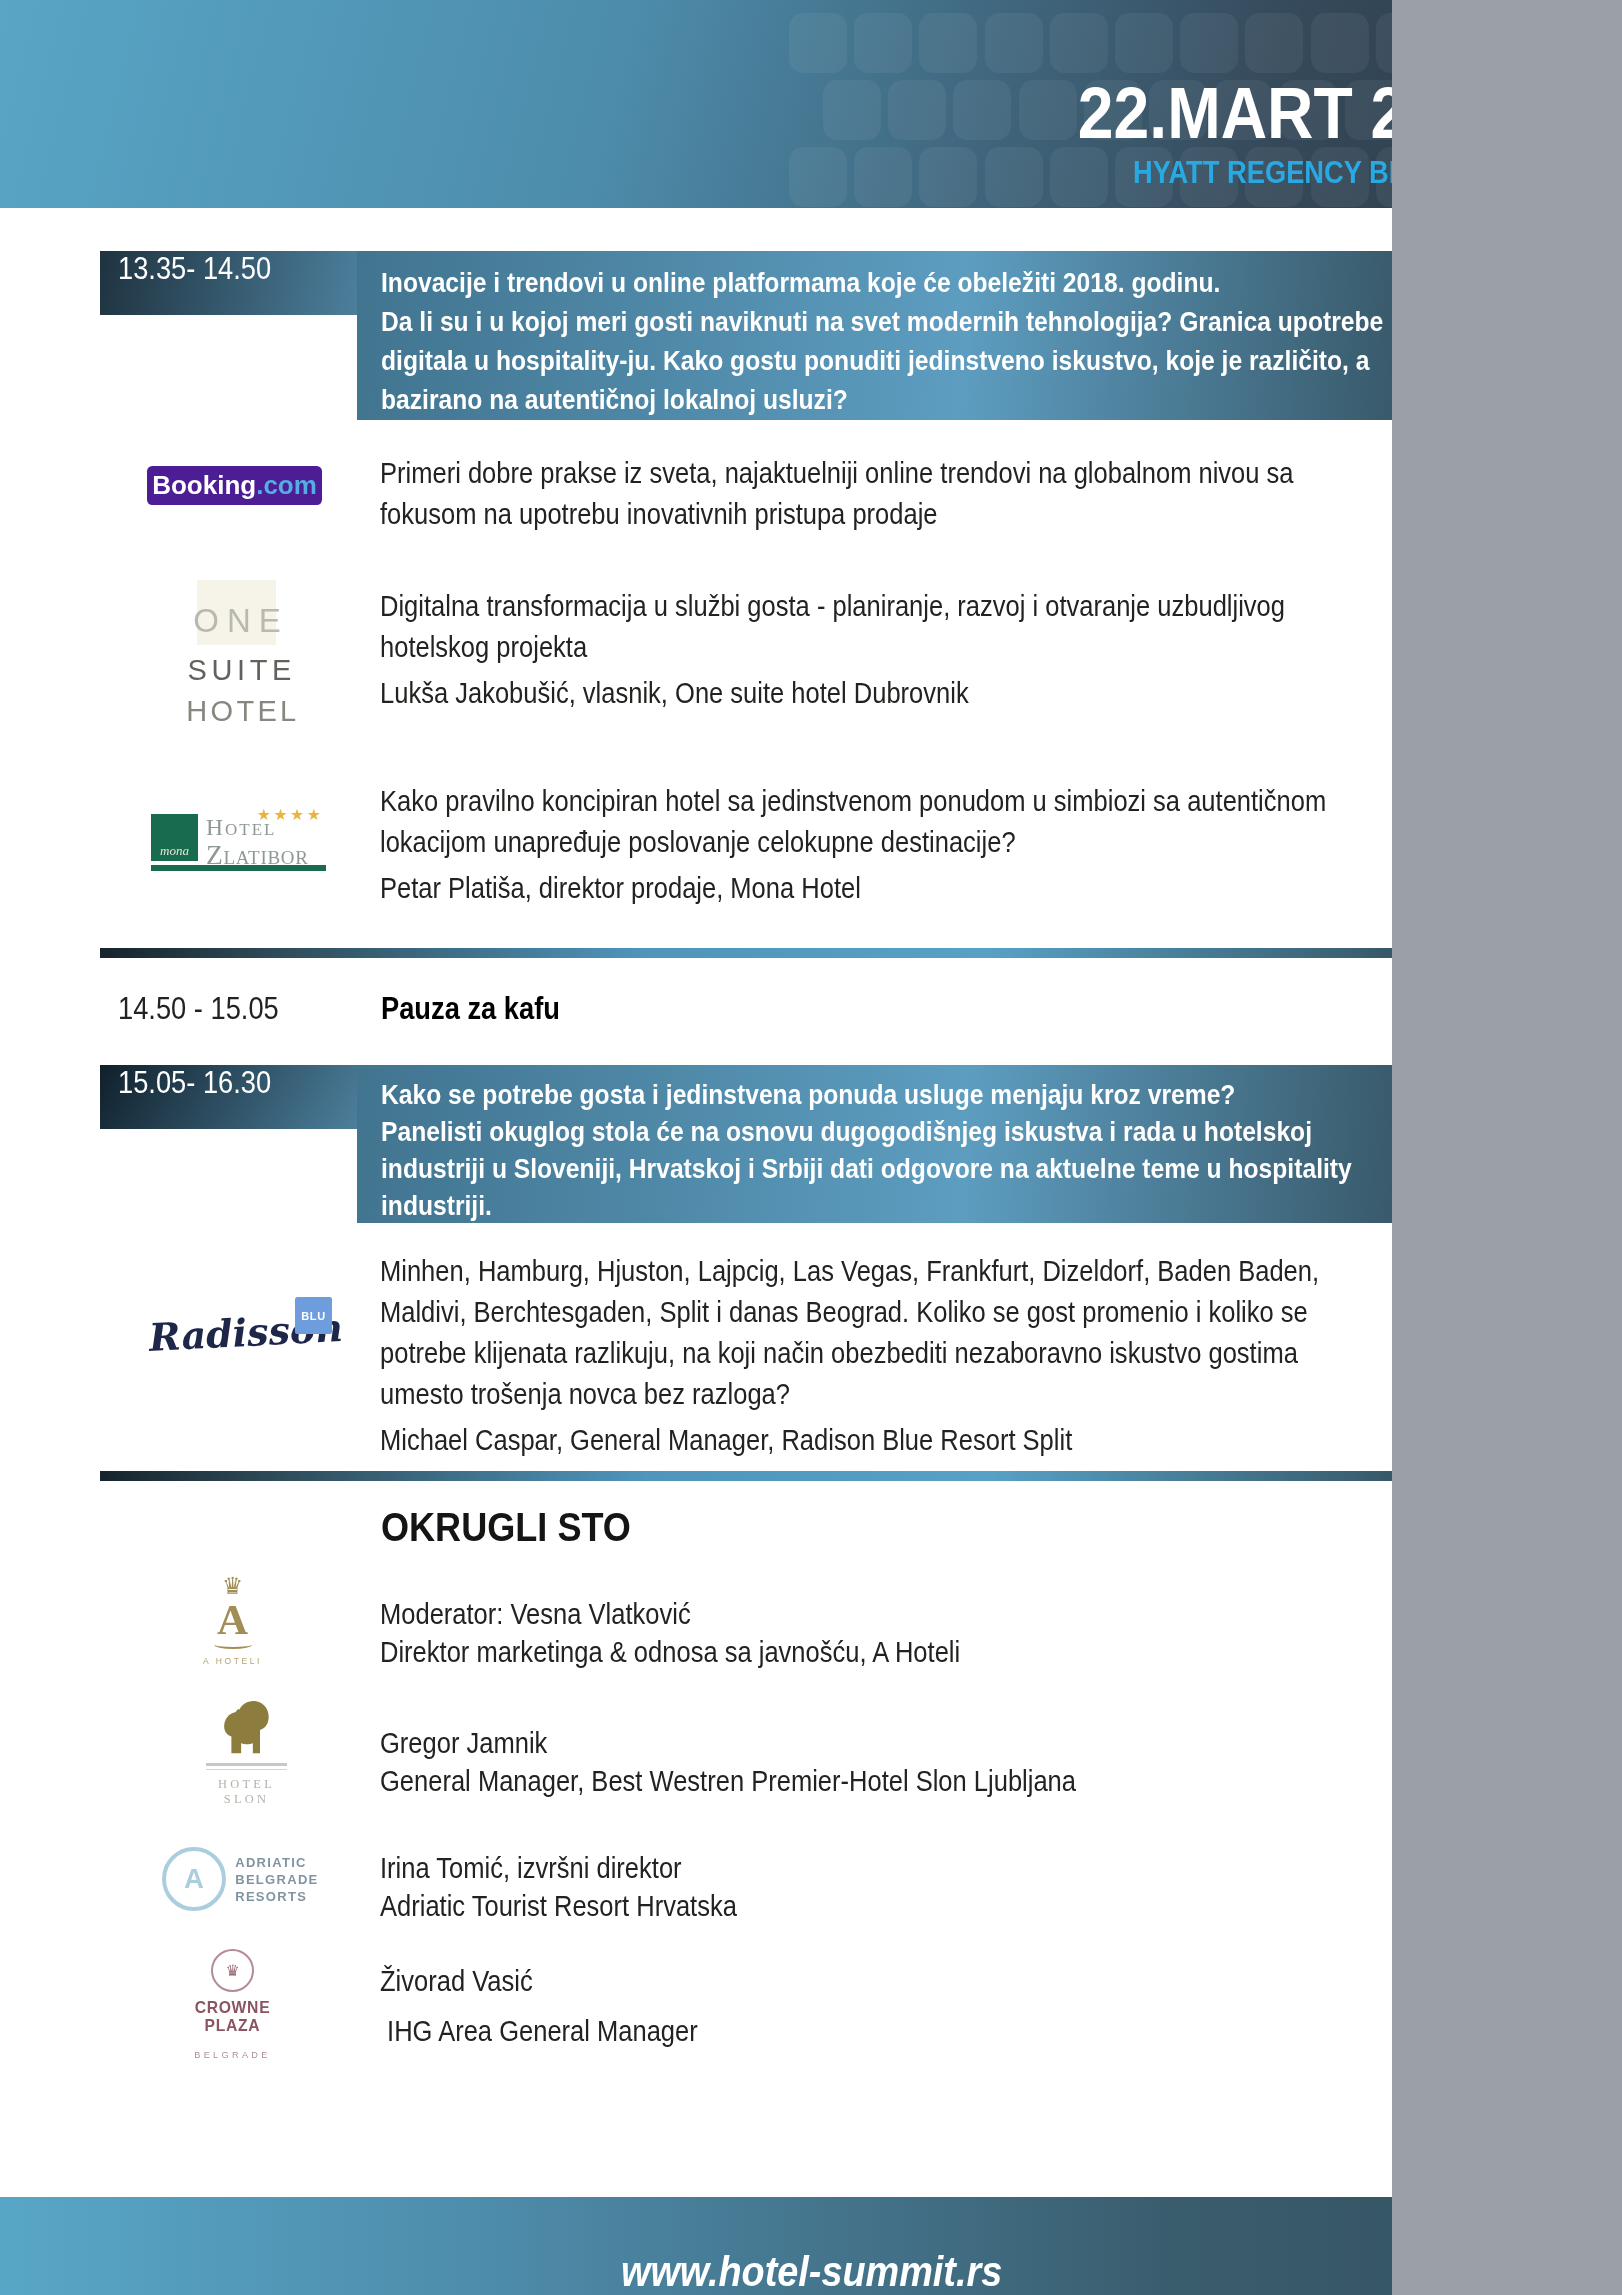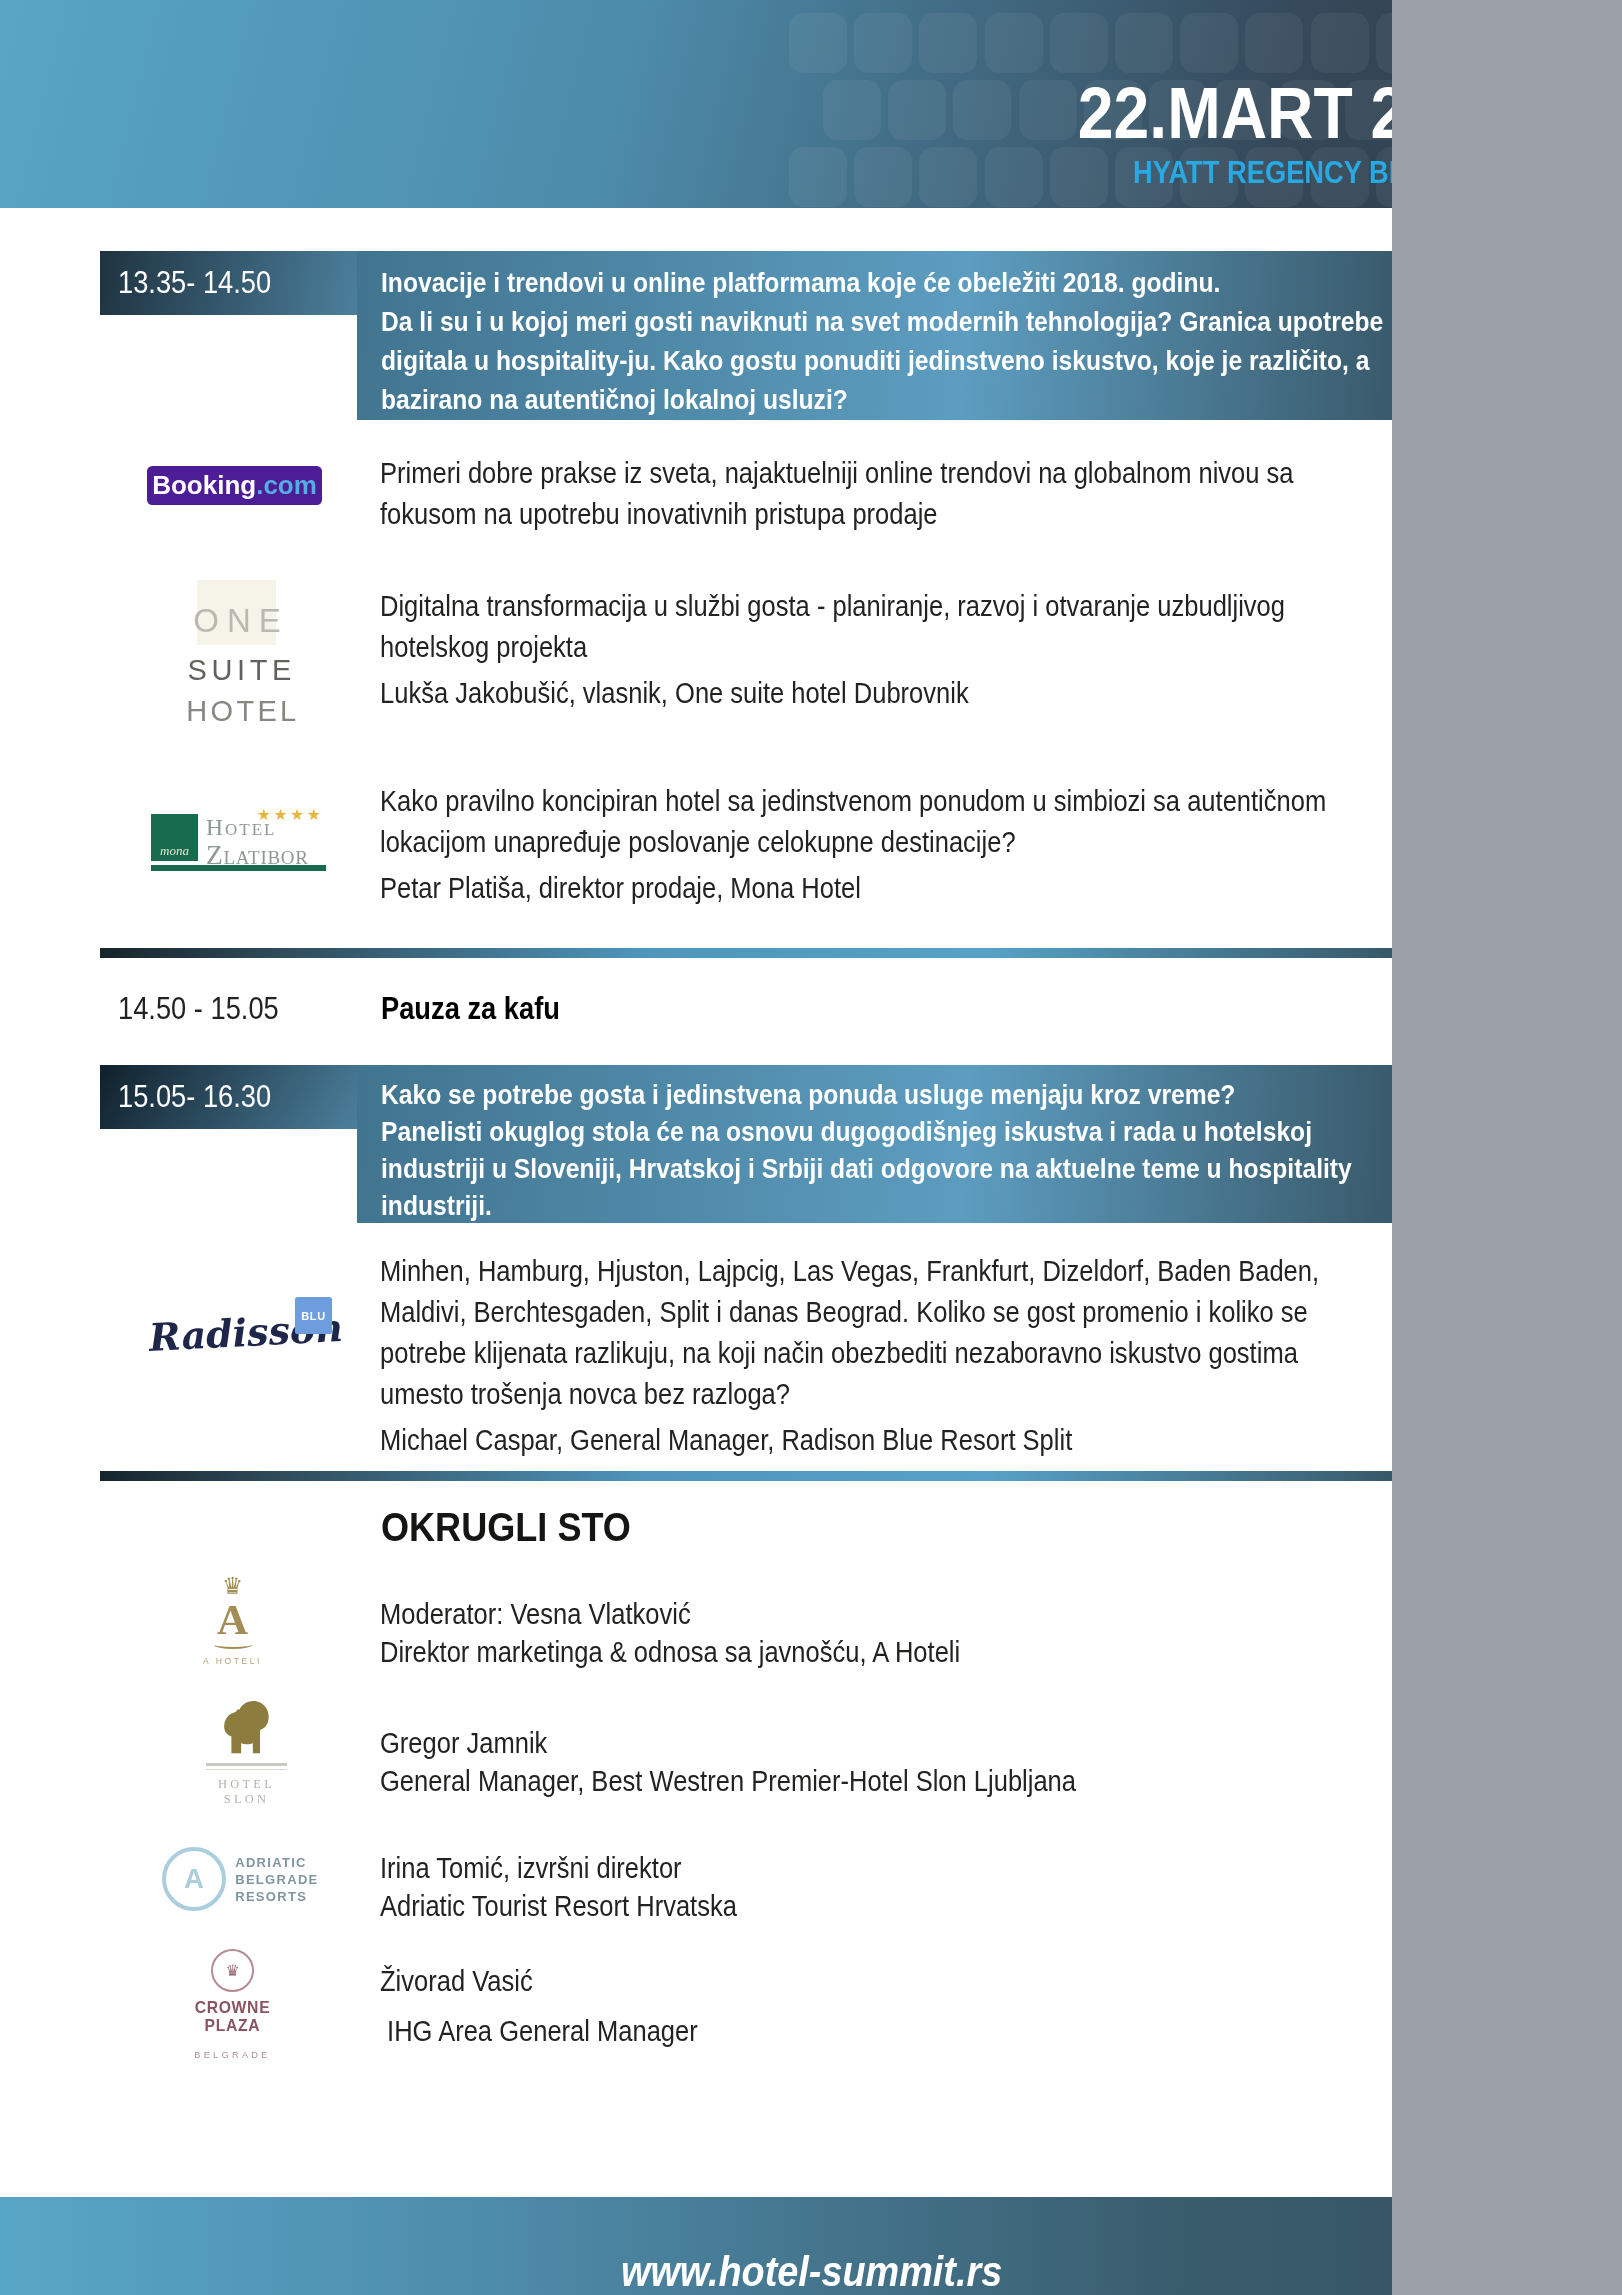--- a/index.html
+++ b/index.html
@@ -18,21 +18,21 @@
   .date{position:absolute;right:92px;top:76px;color:#fff;font-weight:bold;font-size:73px;line-height:1;
         transform:scaleX(.88);transform-origin:100% 50%;white-space:pre;}
   .venue{position:absolute;right:101px;top:157px;color:#29a9e2;font-weight:bold;font-size:31px;line-height:1;
         transform:scaleX(.88);transform-origin:100% 50%;white-space:pre;}
 
   
   .ln{display:block;transform:scaleX(.88);transform-origin:0 50%;white-space:pre;}
 
   
   .tcell{position:absolute;left:100px;width:257px;height:64px;color:#fff;font-size:31px;
-         display:flex;align-items:center;padding-left:18.3px;box-sizing:border-box;}
+         display:flex;align-items:flex-start;padding-left:18.3px;box-sizing:border-box;}
   .tcell .ln{display:inline-block;}
   #t1{top:251px;background:linear-gradient(100deg,#1f3340,#4c7f9c);}
   #t2{top:1065px;background:linear-gradient(120deg,#10202b,#4c7f9c);}
   .abstract{position:absolute;left:357px;width:1168px;color:#fff;font-weight:bold;box-sizing:border-box;
             padding:11.8px 0 0 23.6px;font-size:28px;}
   #a1{top:251px;height:169px;background:linear-gradient(93deg,#41748f 0%,#5d9dc0 52%,#2e4551 100%);}
   #a1 .ln{line-height:39px;}
   #a2{top:1065px;height:158px;padding-top:10.5px;background:linear-gradient(93deg,#41748f 0%,#5d9dc0 52%,#2e4551 100%);}
   #a2 .ln{line-height:37px;}
 

